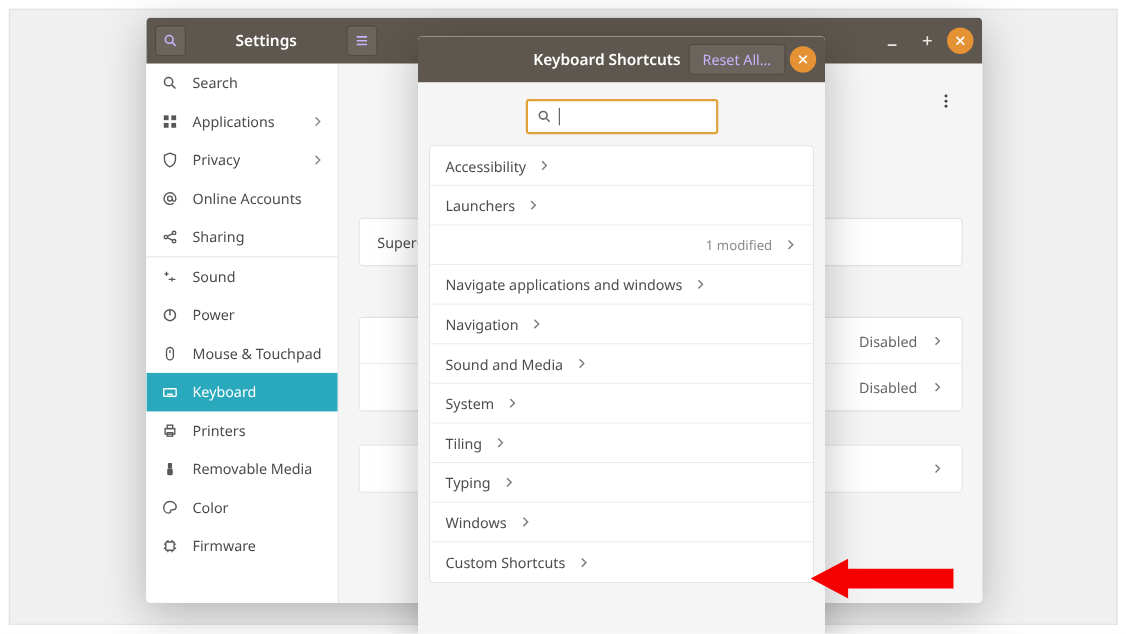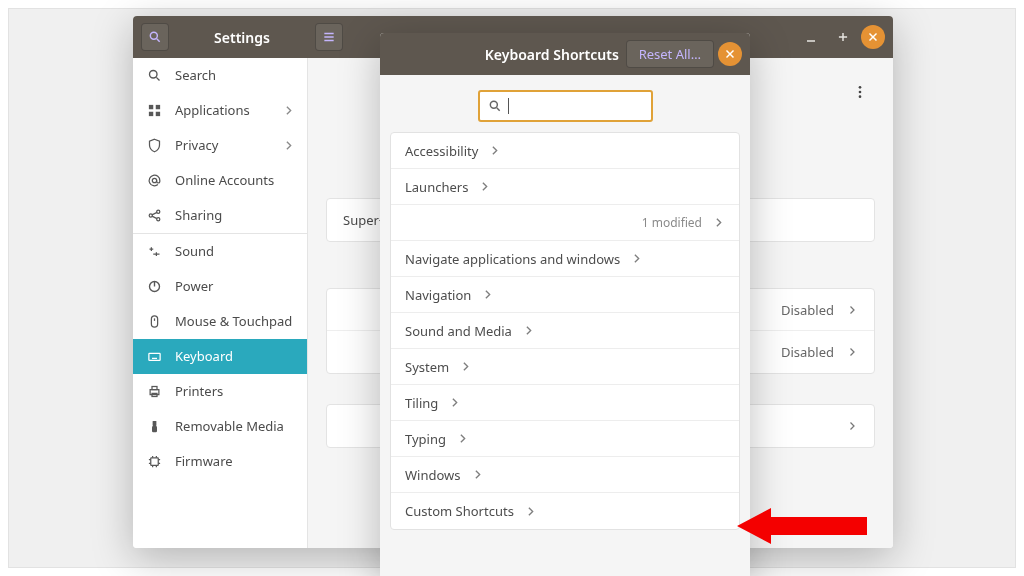--- a/index.html
+++ b/index.html
@@ -213,20 +213,28 @@
               <svg width="15" height="15" viewBox="0 0 24 24" fill="currentColor">
                 <rect x="9" y="3" width="6" height="8" rx="1"></rect>
                 <rect x="8" y="11" width="8" height="10" rx="2"></rect>
               </svg>
             </span>
             <span>Removable Media</span>
           </div>
           <div class="side-item">
             <span class="ic">
               <svg width="15" height="15" viewBox="0 0 24 24" fill="none" stroke="currentColor" stroke-width="2">
+                <path d="M12 3c5 0 9 3.5 9 8 0 2.5-2 4-4 4h-2a2 2 0 0 0-2 2c0 1.5-1 3-3 3-4.5 0-7-4-7-8 0-5 4-9 9-9z"></path>
+              </svg>
+            </span>
+            <span>Color</span>
+          </div>
+          <div class="side-item">
+            <span class="ic">
+              <svg width="15" height="15" viewBox="0 0 24 24" fill="none" stroke="currentColor" stroke-width="2">
                 <rect x="6" y="6" width="12" height="12" rx="1"></rect>
                 <line x1="9" y1="3" x2="9" y2="6"></line>
                 <line x1="15" y1="3" x2="15" y2="6"></line>
                 <line x1="9" y1="18" x2="9" y2="21"></line>
                 <line x1="15" y1="18" x2="15" y2="21"></line>
                 <line x1="3" y1="9" x2="6" y2="9"></line>
                 <line x1="3" y1="15" x2="6" y2="15"></line>
                 <line x1="18" y1="9" x2="21" y2="9"></line>
                 <line x1="18" y1="15" x2="21" y2="15"></line>
               </svg>

